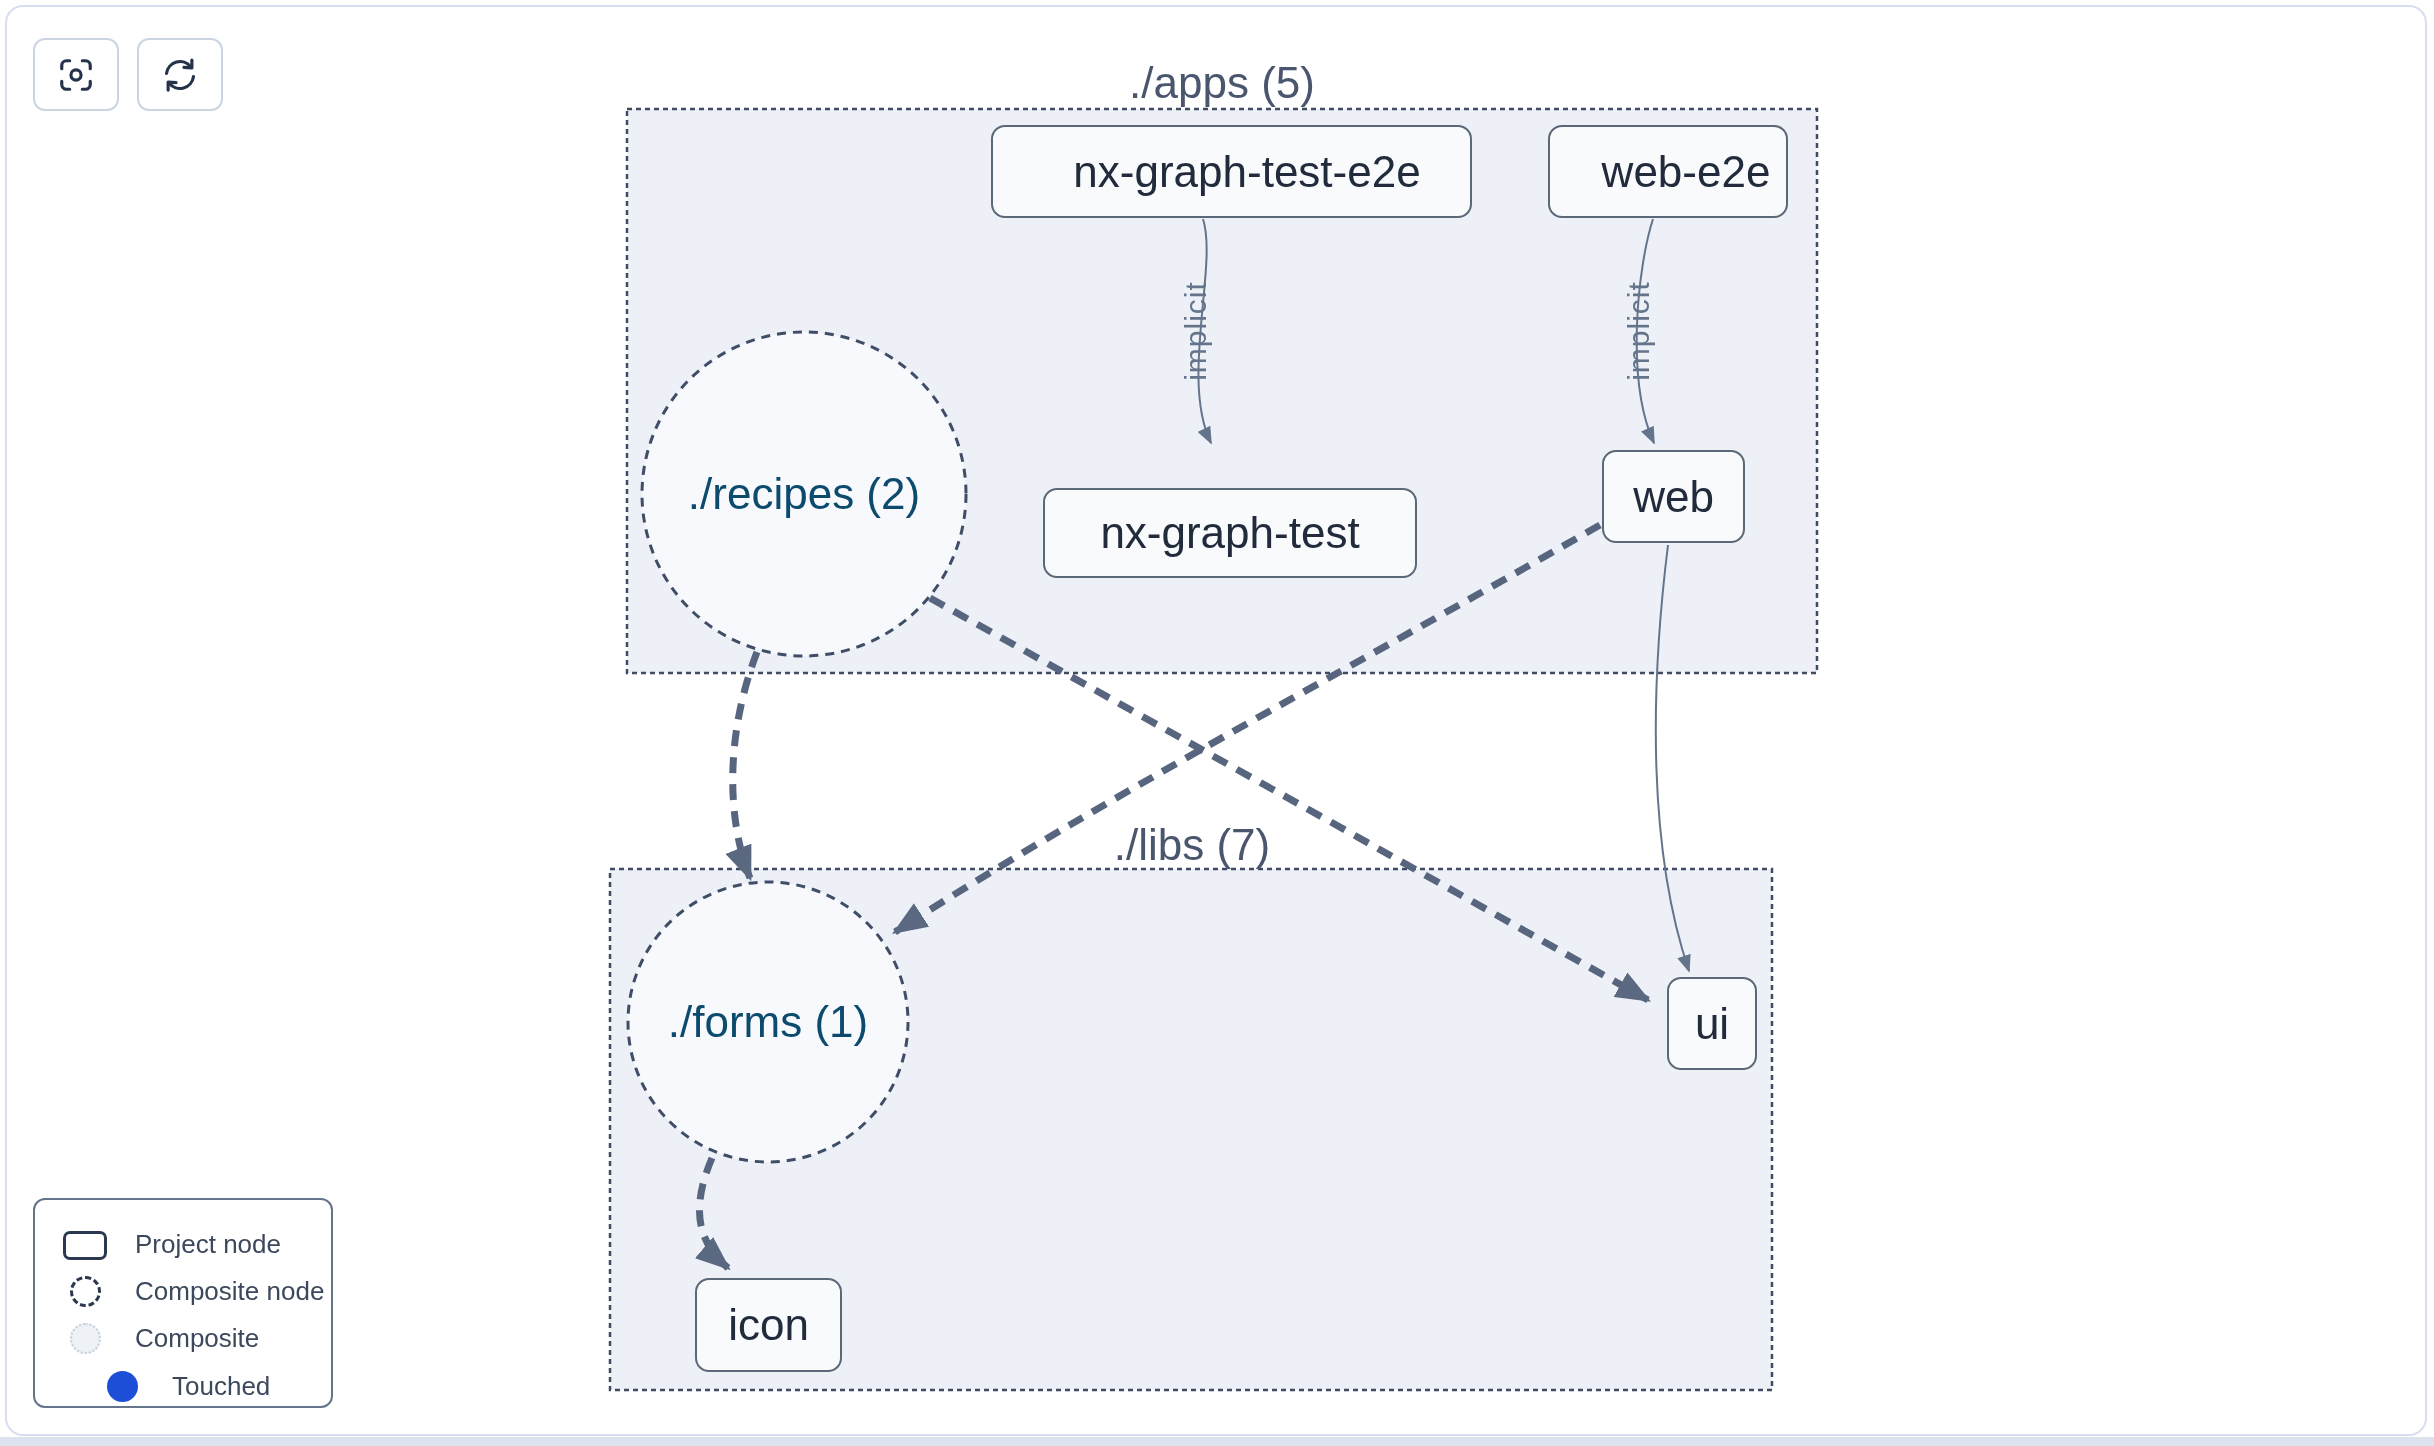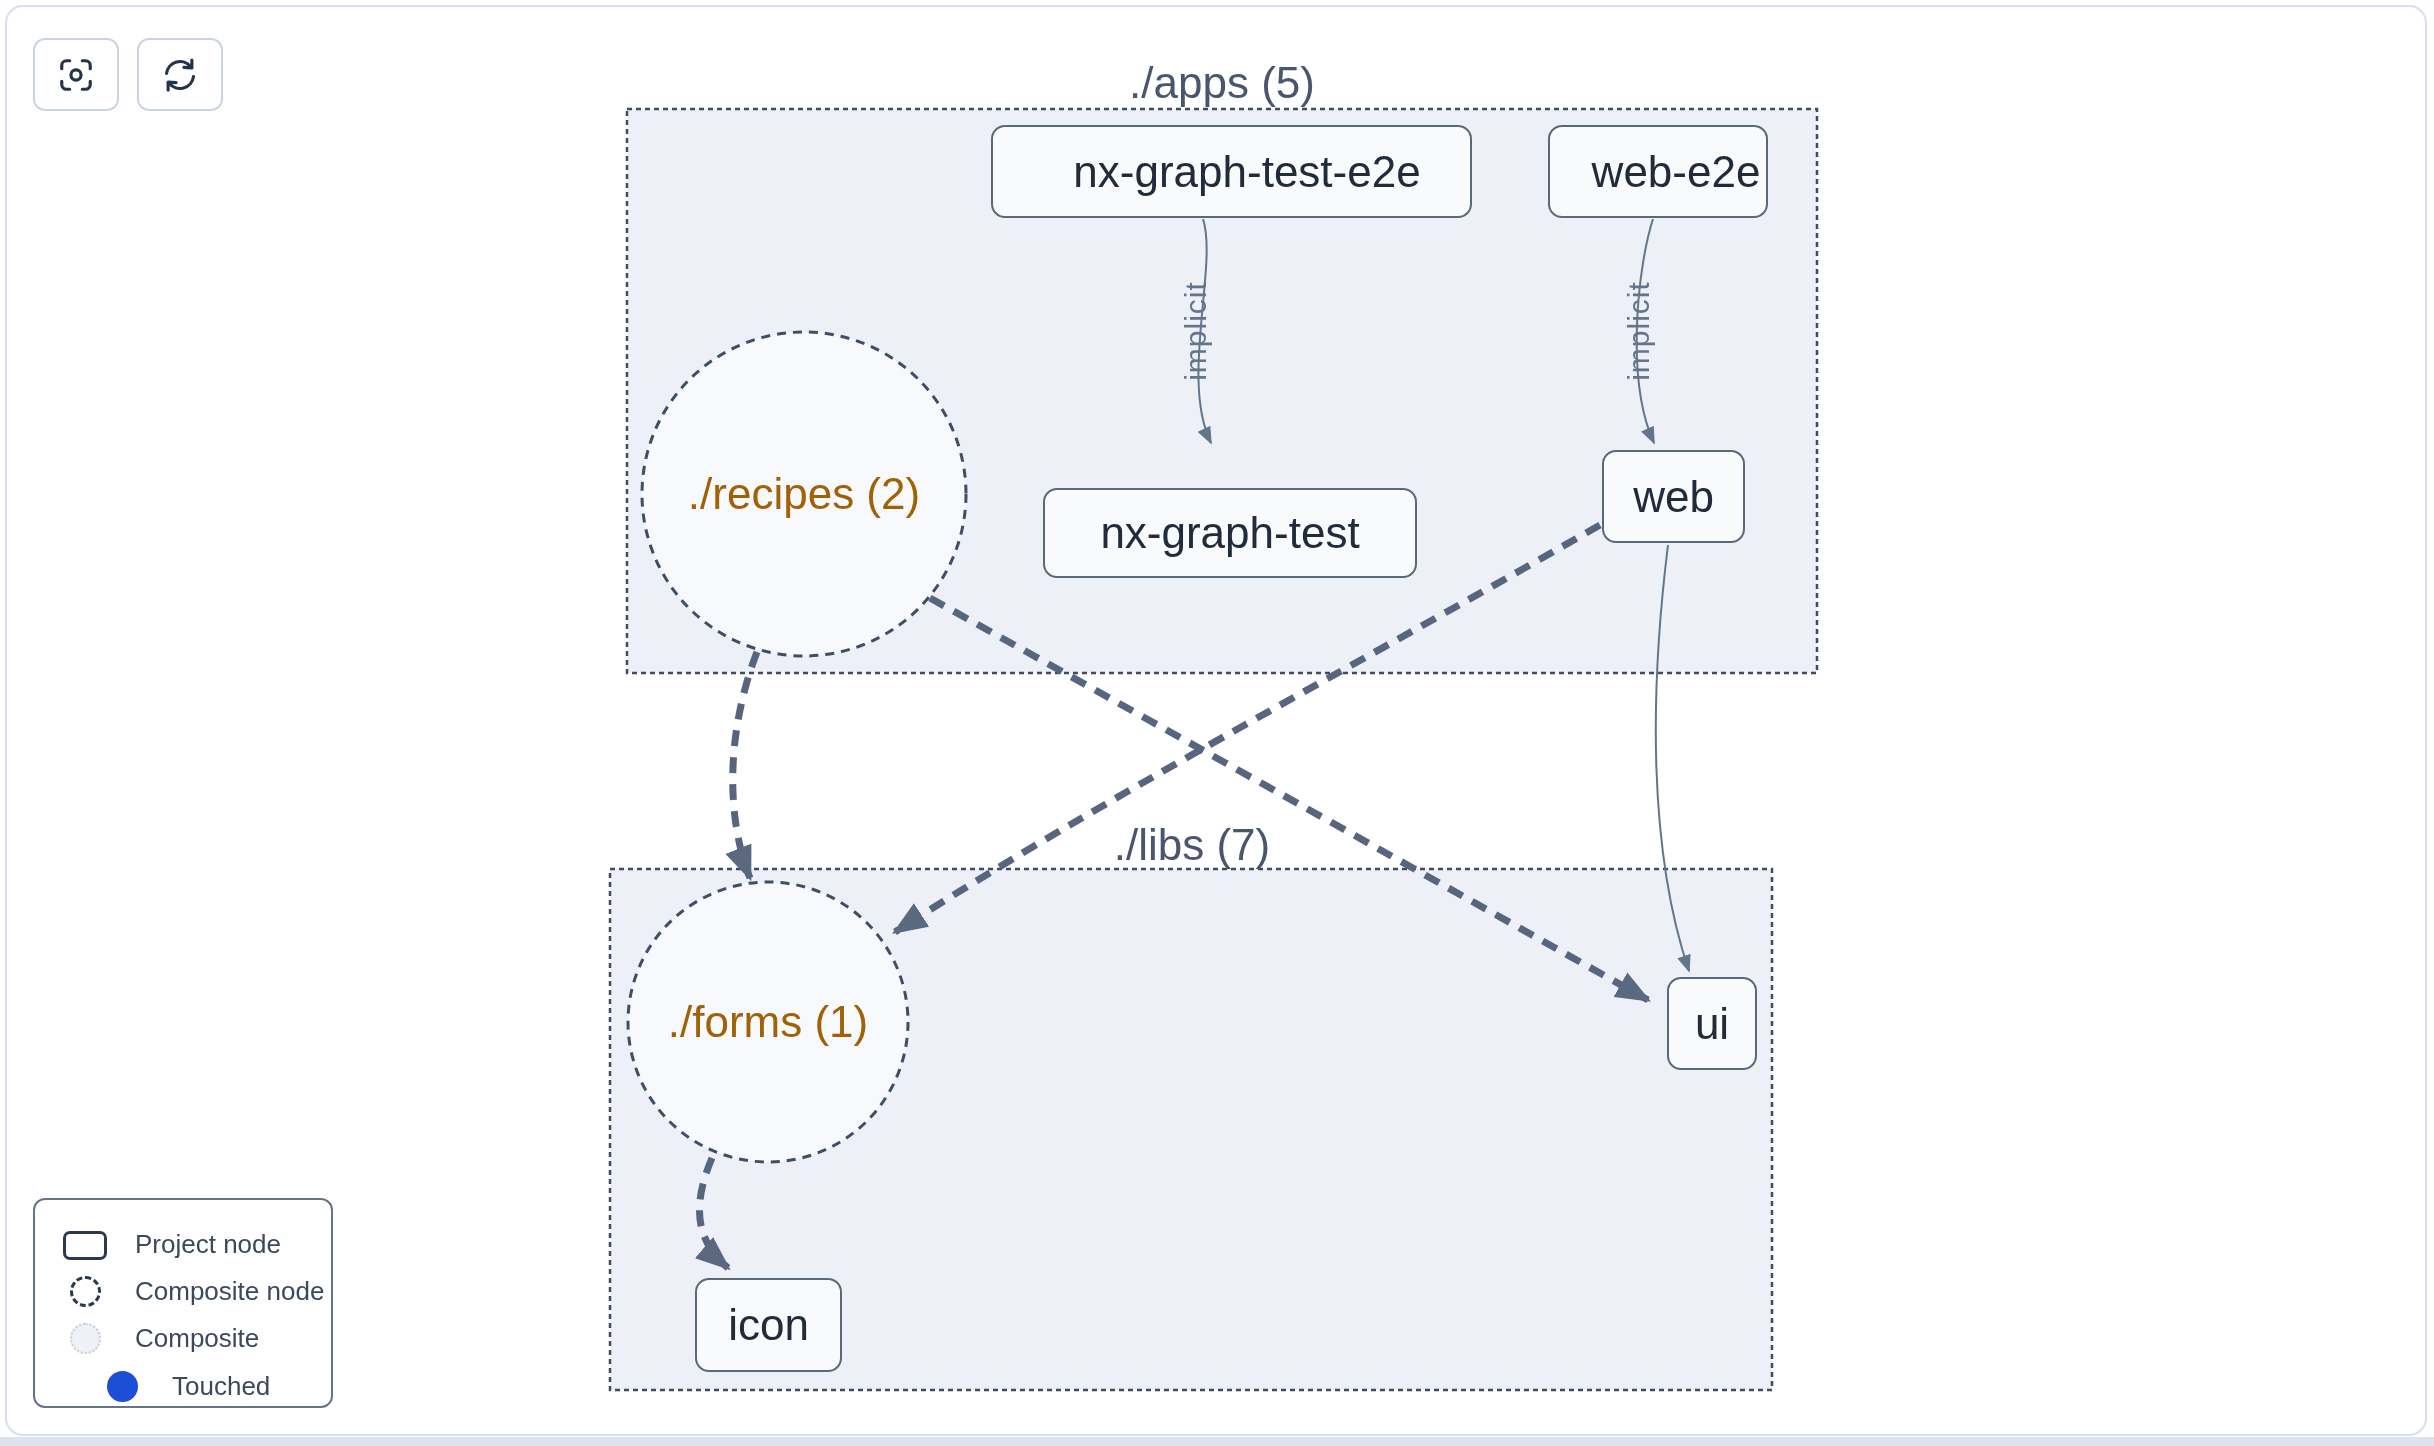--- a/index.html
+++ b/index.html
@@ -20,21 +20,21 @@
   
   .cluster-title{position:absolute;transform:translateX(-50%);font-size:44px;color:#4a566e;
                  white-space:nowrap;z-index:5;}
 
   
   .pnode{position:absolute;background:#f8fafc;border:2px solid #5b6878;border-radius:14px;
          display:flex;align-items:center;justify-content:center;font-size:44px;color:#212b3b;
          z-index:20;box-sizing:border-box;white-space:nowrap;}
 
   
-  .cnode-label{position:absolute;transform:translate(-50%,-50%);font-size:44px;color:#a16207;
+  .cnode-label{position:absolute;transform:translate(-50%,-50%);font-size:44px;color:#0c4a6e;
                white-space:nowrap;z-index:20;}
 
   
   .edge-label{position:absolute;transform:translate(-50%,-50%) rotate(-90deg);font-size:30px;
               color:#64748b;white-space:nowrap;z-index:15;letter-spacing:1px;}
 
   
   .legend{position:absolute;left:33px;top:1198px;width:300px;height:210px;background:#ffffff;
           border:2px solid #64748b;border-radius:12px;z-index:30;box-sizing:border-box;}
   .legend-row{position:absolute;left:0;width:100%;height:48px;display:flex;align-items:flex-end;}
@@ -81,21 +81,21 @@
   <div class="cluster-title" style="left:1222px;top:58px;">./apps (5)</div>
   <div class="cluster-title" style="left:1192px;top:820px;">./libs (7)</div>
 
   <div class="cnode-label" style="left:804px;top:494px;">./recipes (2)</div>
   <div class="cnode-label" style="left:768px;top:1022px;">./forms (1)</div>
 
   <div class="edge-label" style="left:1196px;top:331px;">implicit</div>
   <div class="edge-label" style="left:1639px;top:331px;">implicit</div>
 
   <div class="pnode" style="left:991px;top:125px;width:481px;height:93px;padding-left:31px;">nx-graph-test-e2e</div>
-  <div class="pnode" style="left:1548px;top:125px;width:220px;height:93px;padding-left:36px;">web-e2e</div>
+  <div class="pnode" style="left:1548px;top:125px;width:240px;height:93px;padding-left:36px;">web-e2e</div>
   <div class="pnode" style="left:1043px;top:450px;width:374px;height:90px;margin-top:38px;">nx-graph-test</div>
   <div class="pnode" style="left:1602px;top:450px;width:143px;height:93px;">web</div>
   <div class="pnode" style="left:1667px;top:977px;width:90px;height:93px;">ui</div>
   <div class="pnode" style="left:695px;top:1278px;width:147px;height:94px;">icon</div>
 
   <div class="toolbar">
     <div class="tool-btn">
       <svg viewBox="0 0 24 24">
         <path d="M8 3H6a3 3 0 0 0-3 3v2"></path>
         <path d="M16 3h2a3 3 0 0 1 3 3v2"></path>

